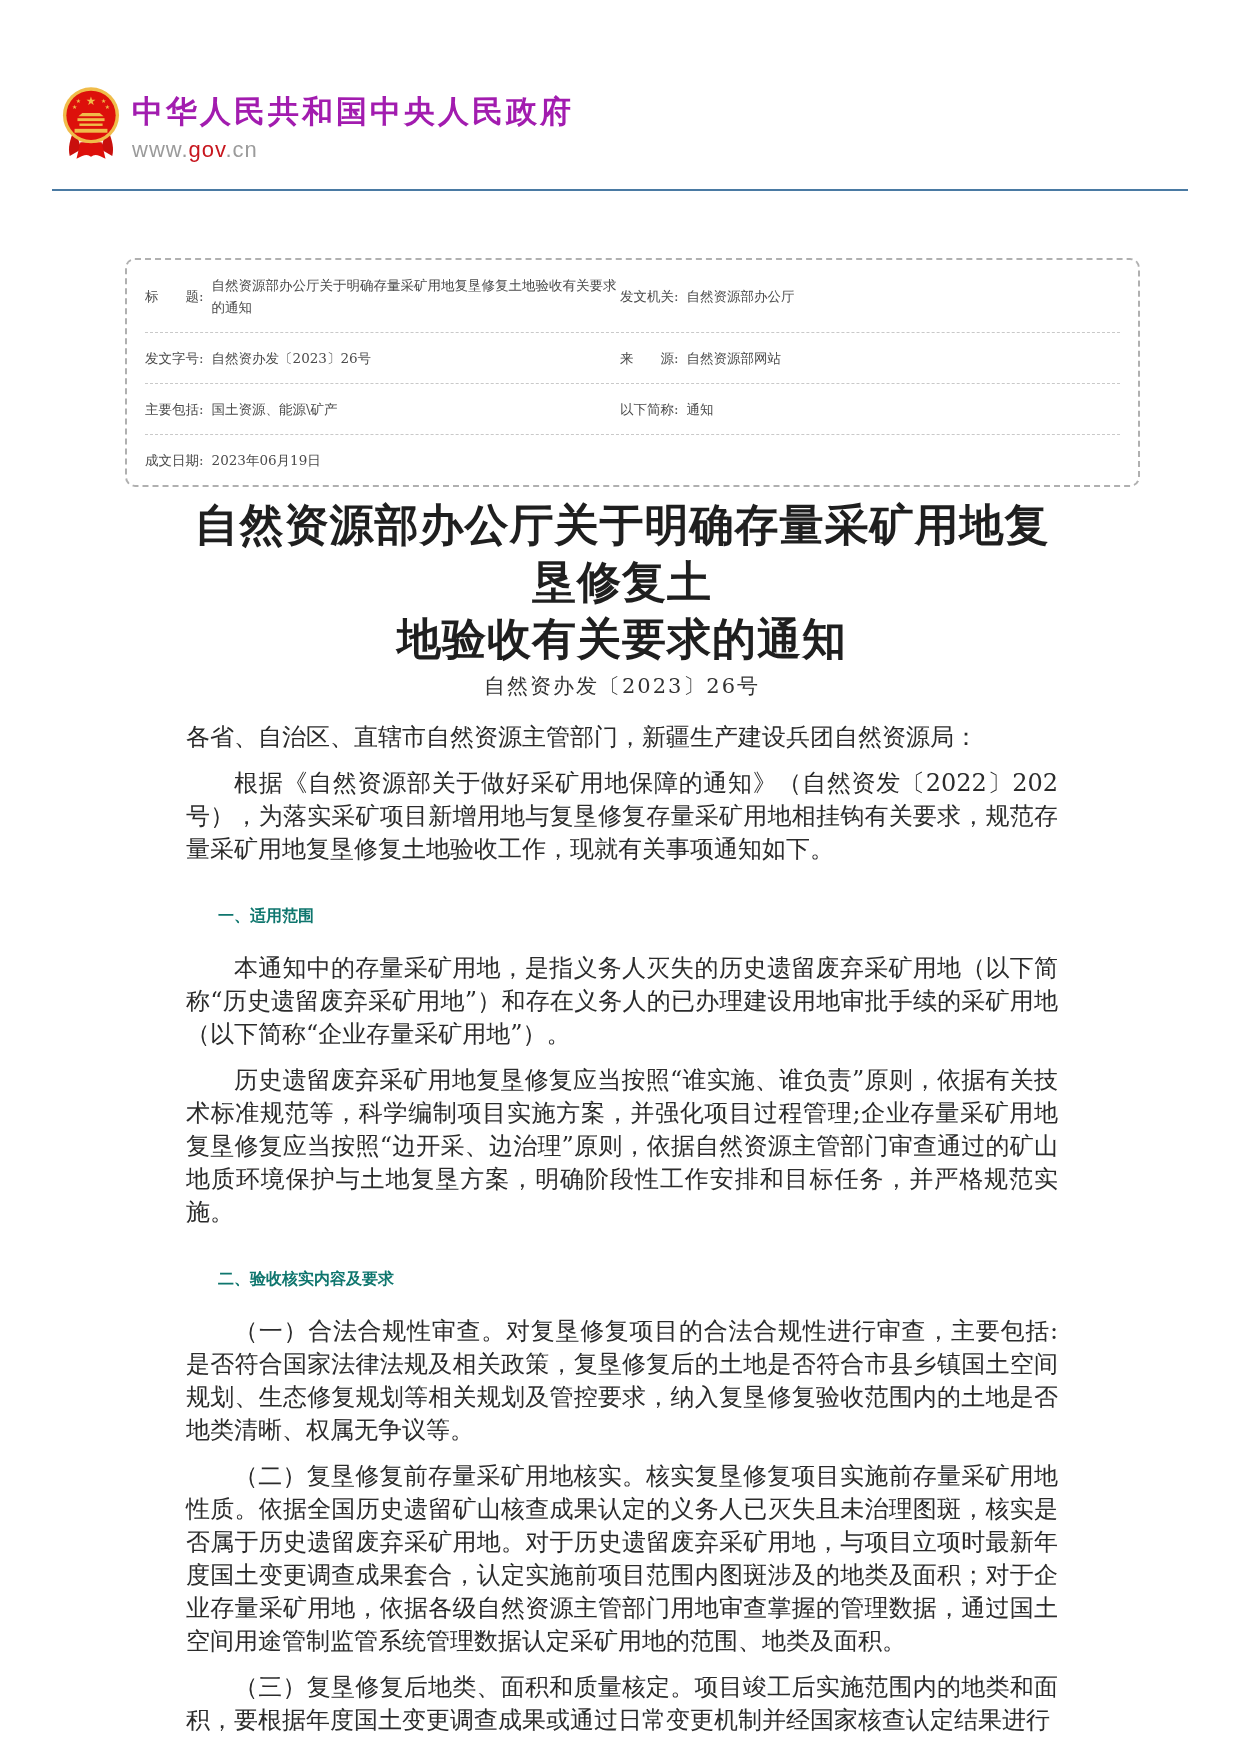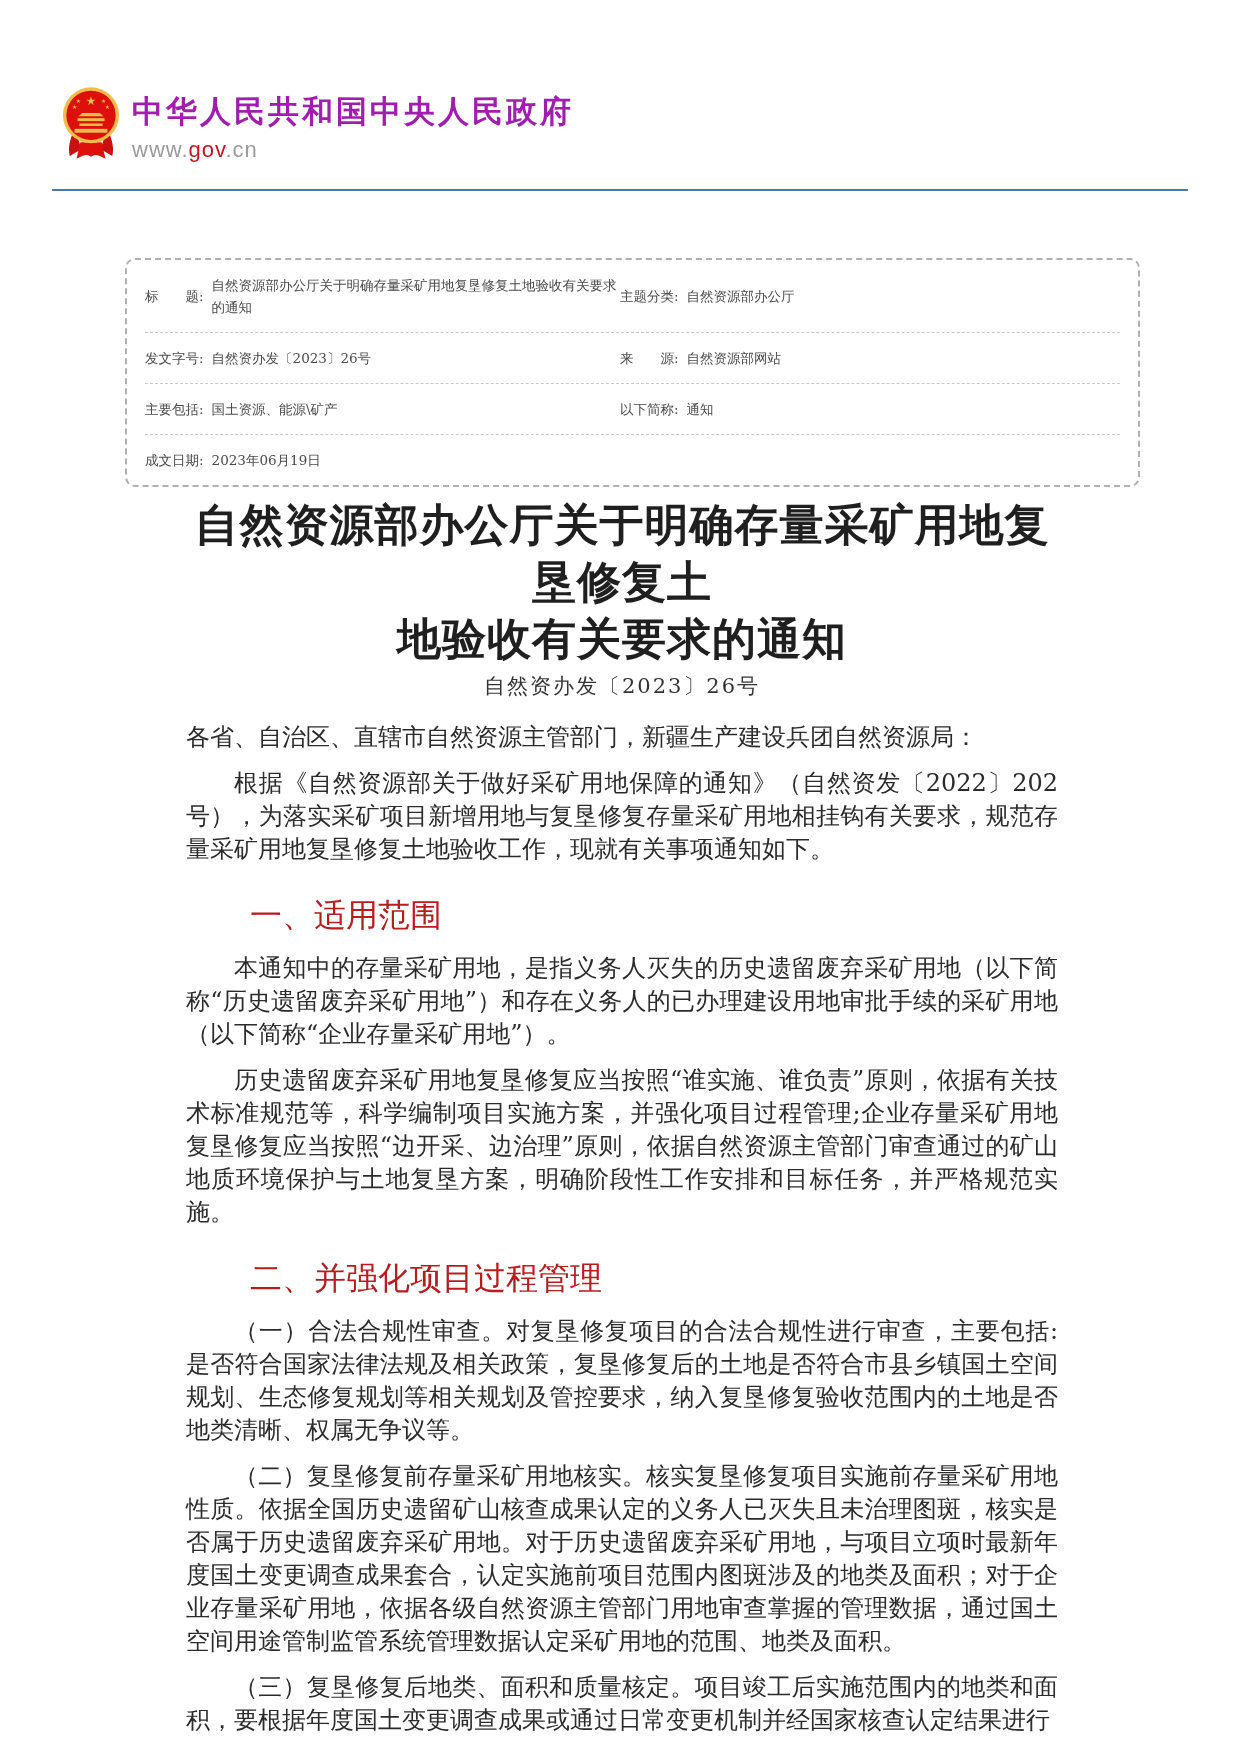--- a/index.html
+++ b/index.html
@@ -32,21 +32,21 @@
   
   .article{position:absolute;top:482px;left:186px;width:872px;color:#2b2b2b;
            font-size:24px;line-height:33px;text-align:justify;}
   .doc-title{margin:14px 0 0 0;font-size:44px;font-weight:bold;color:#1f1f1f;
              line-height:57px;text-align:center;letter-spacing:1px;}
   .doc-title span{display:block;}
   .doc-number{margin-top:4px;font-size:21px;color:#333;line-height:30px;
               text-align:center;letter-spacing:2px;font-weight:normal;}
   .salutation{margin:20px 0 13px 0;text-indent:0;}
   .body-para{margin:13px 0;text-indent:2em;}
-  .section-heading{margin:33px 0 20px 0;font-size:32px;font-weight:normal;color:#b91c1c;
+  .section-heading{margin:33px 0 20px 0;font-size:16px;font-weight:bold;color:#0f766e;
                    text-indent:2em;line-height:33px;}
 </style>
 </head>
 <body>
 
 <div class="page">
 
   <div class="header">
     <span class="emblem">
       <svg viewBox="0 0 60 78" width="58" height="76" aria-hidden="true">
@@ -74,21 +74,21 @@
   <div class="header-divider"></div>
 
   <div class="meta-panel">
 
     <div class="meta-row">
       <div class="meta-cell cell-left">
         <span class="meta-label">标　　题:</span>
         <span class="meta-value">自然资源部办公厅关于明确存量采矿用地复垦修复土地验收有关要求的通知</span>
       </div>
       <div class="meta-cell cell-right">
-        <span class="meta-label">主题分类:</span>
+        <span class="meta-label">发文机关:</span>
         <span class="meta-value">自然资源部办公厅</span>
       </div>
     </div>
 
     <div class="meta-row">
       <div class="meta-cell cell-left">
         <span class="meta-label">发文字号:</span>
         <span class="meta-value">自然资办发〔2023〕26号</span>
       </div>
       <div class="meta-cell cell-right">
@@ -128,21 +128,21 @@
     <p class="salutation">各省、自治区、直辖市自然资源主管部门，新疆生产建设兵团自然资源局：</p>
 
     <p class="body-para">根据《自然资源部关于做好采矿用地保障的通知》（自然资发〔2022〕202号），为落实采矿项目新增用地与复垦修复存量采矿用地相挂钩有关要求，规范存量采矿用地复垦修复土地验收工作，现就有关事项通知如下。</p>
 
     <h3 class="section-heading">一、适用范围</h3>
 
     <p class="body-para">本通知中的存量采矿用地，是指义务人灭失的历史遗留废弃采矿用地（以下简称“历史遗留废弃采矿用地”）和存在义务人的已办理建设用地审批手续的采矿用地（以下简称“企业存量采矿用地”）。</p>
 
     <p class="body-para">历史遗留废弃采矿用地复垦修复应当按照“谁实施、谁负责”原则，依据有关技术标准规范等，科学编制项目实施方案，并强化项目过程管理;企业存量采矿用地复垦修复应当按照“边开采、边治理”原则，依据自然资源主管部门审查通过的矿山地质环境保护与土地复垦方案，明确阶段性工作安排和目标任务，并严格规范实施。</p>
 
-    <h3 class="section-heading">二、并强化项目过程管理</h3>
+    <h3 class="section-heading">二、验收核实内容及要求</h3>
 
     <p class="body-para">（一）合法合规性审查。对复垦修复项目的合法合规性进行审查，主要包括:是否符合国家法律法规及相关政策，复垦修复后的土地是否符合市县乡镇国土空间规划、生态修复规划等相关规划及管控要求，纳入复垦修复验收范围内的土地是否地类清晰、权属无争议等。</p>
 
     <p class="body-para">（二）复垦修复前存量采矿用地核实。核实复垦修复项目实施前存量采矿用地性质。依据全国历史遗留矿山核查成果认定的义务人已灭失且未治理图斑，核实是否属于历史遗留废弃采矿用地。对于历史遗留废弃采矿用地，与项目立项时最新年度国土变更调查成果套合，认定实施前项目范围内图斑涉及的地类及面积；对于企业存量采矿用地，依据各级自然资源主管部门用地审查掌握的管理数据，通过国土空间用途管制监管系统管理数据认定采矿用地的范围、地类及面积。</p>
 
     <p class="body-para">（三）复垦修复后地类、面积和质量核定。项目竣工后实施范围内的地类和面积，要根据年度国土变更调查成果或通过日常变更机制并经国家核查认定结果进行</p>
   </div>
 
 </div>
 

